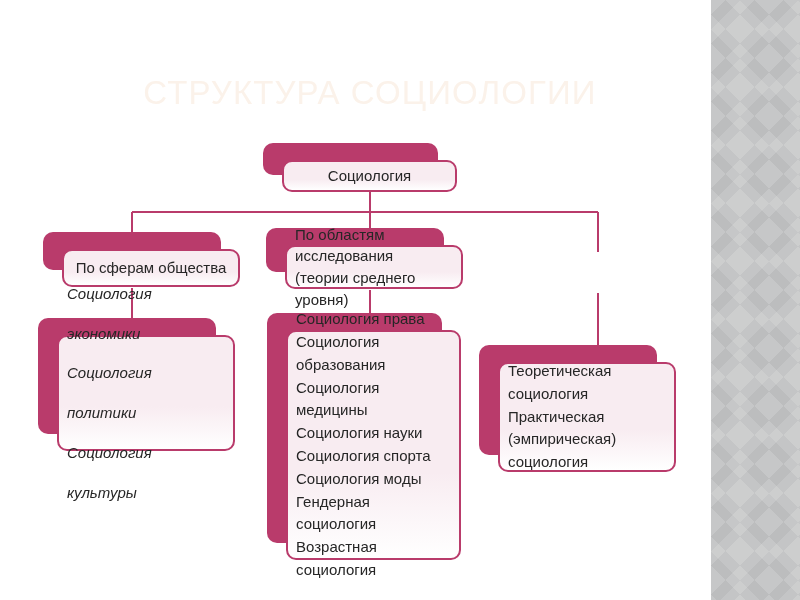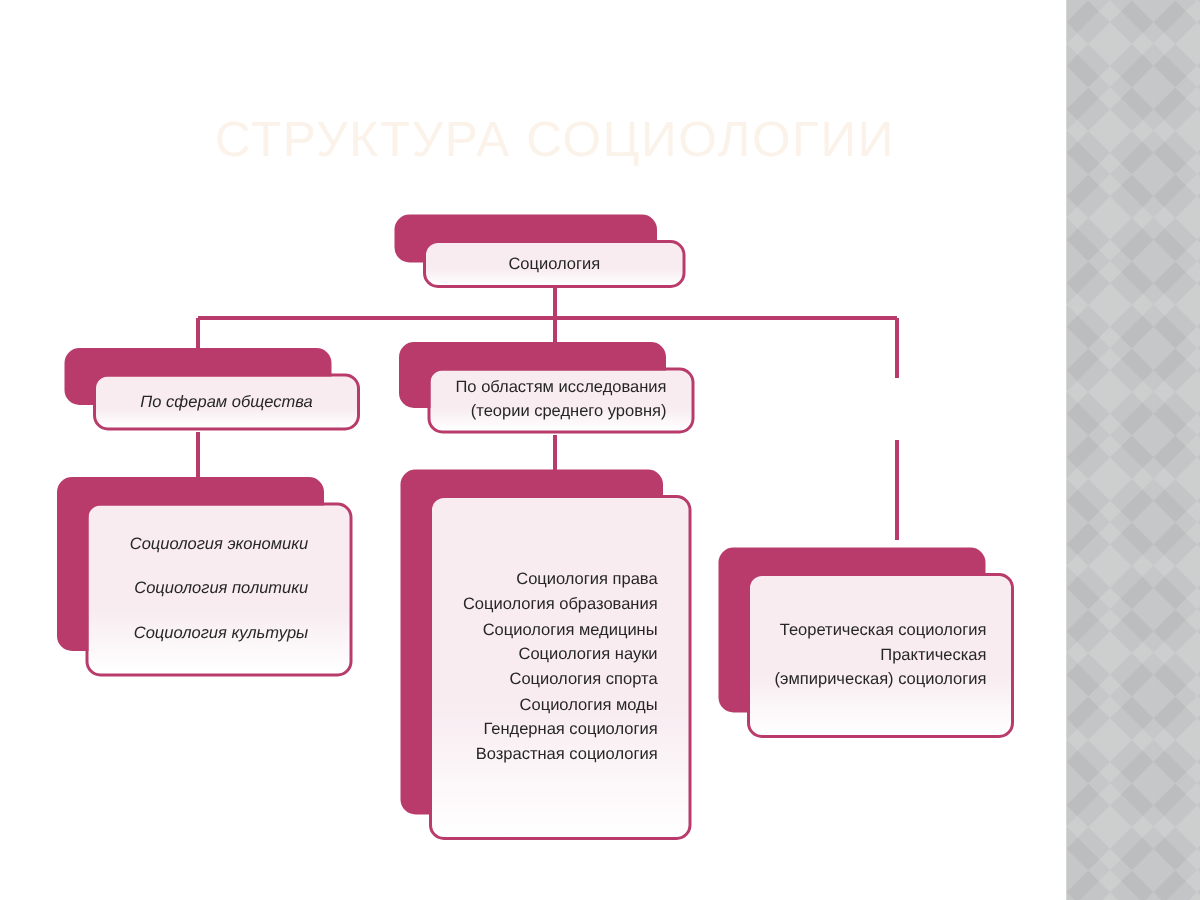--- a/index.html
+++ b/index.html
@@ -87,56 +87,56 @@
     height: 100%;
     border: 2px solid #b93b6b;
     border-radius: 10px;
     background: linear-gradient(to bottom, #f8ecf1 0%, #f8ecf1 62%, #ffffff 100%);
     display: flex;
     align-items: center;
     justify-content: center;
     padding: 4px 8px;
   }
   .node .label {
-    text-align: right;
+    text-align: left;
     color: #262626;
-    font-size: 11px;
+    font-size: 15px;
     line-height: 1.32;
     white-space: pre-line;
   }
   .node .label.spaced {
     line-height: 2.65;
   }
   .node .label.list {
     line-height: 1.52;
   }
   .node .label.tight2 {
     line-height: 1.45;
   }
 
   
   #node-root      { left: 263px; top: 143px; width: 175px; height: 32px; }
   #node-root .card { width: 175px; height: 32px; }
 
   #node-spheres   { left: 43px;  top: 232px; width: 178px; height: 38px; }
-  #node-spheres .card { width: 178px; height: 38px; font-style: italic; }
+  #node-spheres .card { width: 178px; height: 38px; }
 
   #node-areas     { left: 266px; top: 228px; width: 178px; height: 44px; }
   #node-areas .card { width: 178px; height: 44px; }
 
   #node-problems  { left: 481px; top: 235px; width: 178px; height: 40px; }
   #node-problems .card { width: 178px; height: 40px; }
 
   #node-spheres-list  { left: 38px;  top: 318px; width: 178px; height: 116px; }
   #node-spheres-list .card { width: 178px; height: 116px; font-style: italic; }
 
   #node-areas-list    { left: 267px; top: 313px; width: 175px; height: 230px; padding-left: 44px; }
   #node-areas-list .card { width: 175px; height: 230px; }
 
-  #node-problems-list { left: 479px; top: 345px; width: 178px; height: 110px; margin-top: 20px; }
+  #node-problems-list { left: 479px; top: 345px; width: 178px; height: 110px; }
   #node-problems-list .card { width: 178px; height: 110px; }
 </style>
 </head>
 <body>
 
 <div id="slide">
 
   <div id="deco-panel"></div>
 
   <div id="page-title">СТРУКТУРА СОЦИОЛОГИИ</div>

